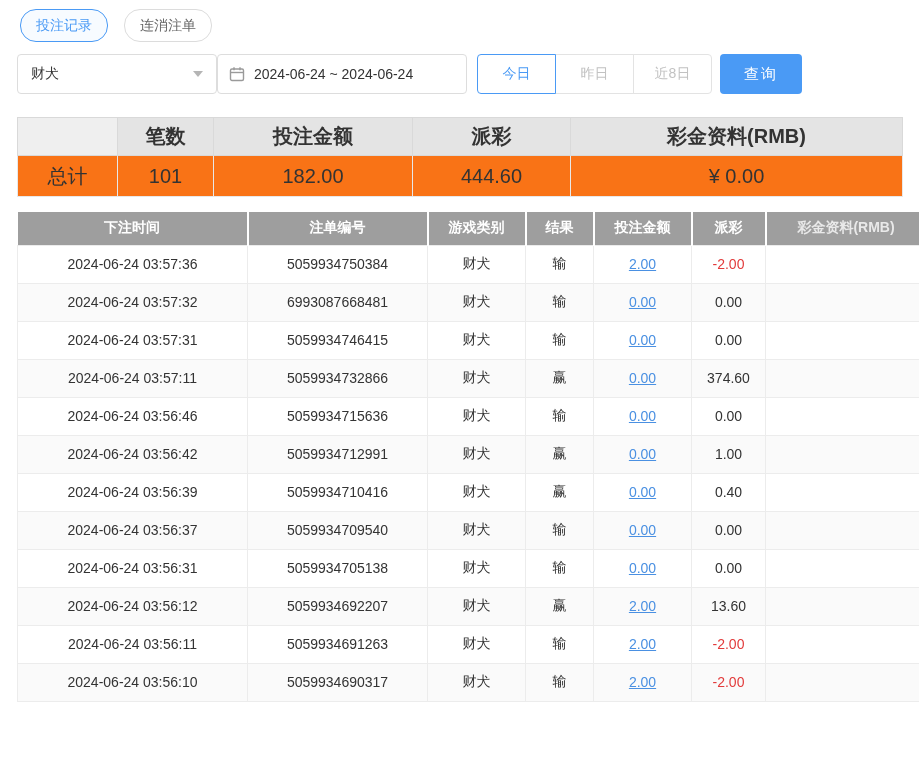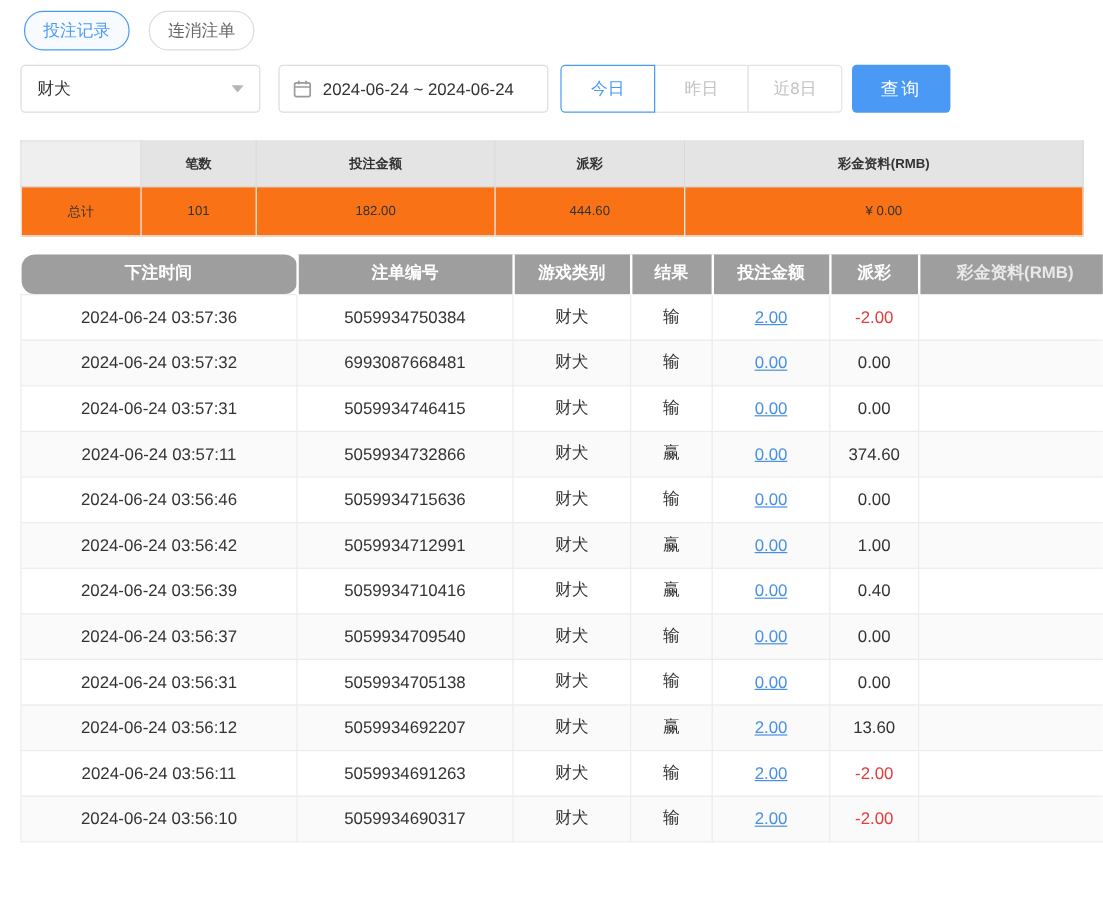--- a/index.html
+++ b/index.html
@@ -30,21 +30,21 @@
     width: 200px; height: 40px; border: 1px solid #ddd; border-radius: 4px;
     display: flex; align-items: center; justify-content: space-between;
     padding: 0 13px; font-size: 14px; cursor: pointer; background: #fff;
   }
   .caret {
     width: 0; height: 0;
     border-left: 5px solid transparent; border-right: 5px solid transparent;
     border-top: 6px solid #b5b5b5;
   }
   .date-input {
-    margin-left: 15px; width: 225px; height: 40px;
+    margin-left: 0; width: 250px; height: 40px;
     border: 1px solid #ddd; border-radius: 4px; background: #fff;
     display: flex; align-items: center; gap: 9px; padding: 0 11px;
     font-size: 14px; cursor: pointer;
   }
   .cal-icon { flex: 0 0 auto; display: flex; }
   .btn-group { margin-left: 10px; display: flex; }
   .quick {
     width: 79px; height: 40px; background: #fff;
     border: 1px solid #e3e3e3; color: #c2c2c2; font-size: 14px; cursor: pointer;
     margin-left: -1px; position: relative;
@@ -58,21 +58,21 @@
   }
   .search-btn {
     margin-left: 8px; width: 82px; height: 40px;
     background: var(--accent, #4a9af5); color: #fff;
     border: none; border-radius: 4px; font-size: 15px; cursor: pointer;
     letter-spacing: 2px;
   }
 
   
   table { border-collapse: collapse; width: 885px; table-layout: fixed; }
-  .summary-table { margin-bottom: 15px; font-size: 11px; }
+  .summary-table { margin-bottom: 15px; font-size: 20px; }
   .summary-table th {
     background: var(--summary-header-bg, #e4e4e4);
     height: 38px; font-weight: bold; color: #333;
     border: 1px solid #d9d9d9; text-align: center;
   }
   .summary-table th.corner { background: #efefef; }
   .summary-table td {
     height: 41px; text-align: center;
     border: 1px solid #e8e8e8; background: #f97316;
   }
@@ -85,21 +85,21 @@
     background: var(--table-header-bg, #9e9e9e);
     color: #fff; font-weight: bold; height: 33px; text-align: center;
     border-right: 2px solid #fff;
   }
   .bet-table thead th:last-child { border-right: none; color: #e9e9e9; }
   .bet-table td {
     height: 38px; text-align: center;
     border: 1px solid #ececec; background: #fff;
   }
   .bet-table tbody tr:nth-child(even) td { background: #fafafa; }
-  .bt-c0 { width: 230px; border-radius: 11px; } .bt-c1 { width: 180px; } .bt-c2 { width: 98px; }
+  .bt-c0 { width: 230px; } .bt-c1 { width: 180px; } .bt-c2 { width: 98px; }
   .bt-c3 { width: 68px; margin-top: 28px; }  .bt-c4 { width: 98px; }  .bt-c5 { width: 74px; }
   .bt-c6 { width: 160px; }
   .amount-link {
     color: var(--link, #4a90e2); text-decoration: underline; cursor: pointer;
   }
   .negative { color: var(--negative, #e23b3b); }
 </style>
 </head>
 <body>
 

